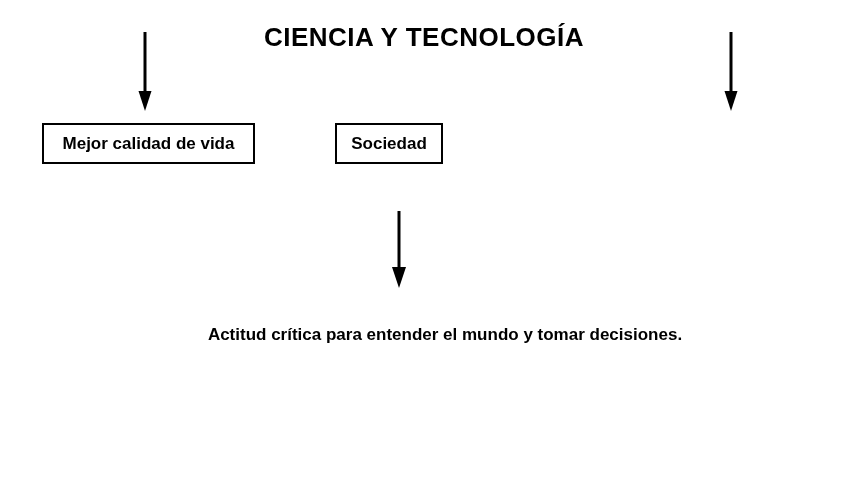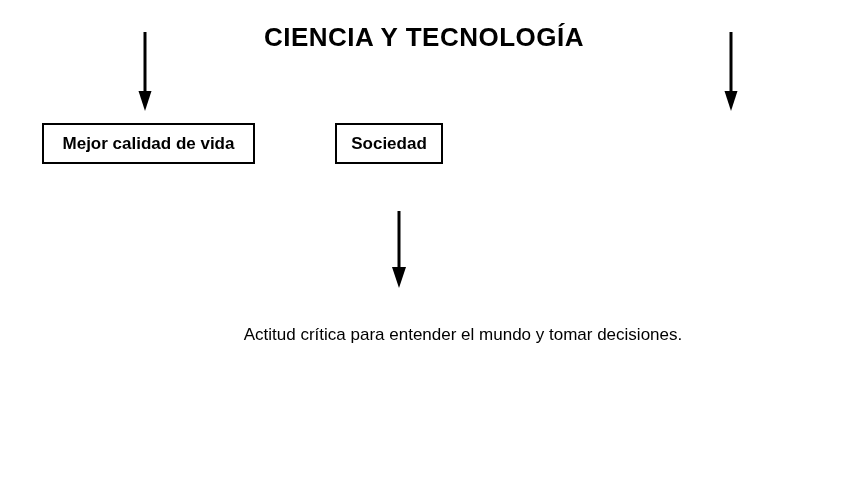--- a/index.html
+++ b/index.html
@@ -45,25 +45,25 @@
     font-weight: bold;
     white-space: nowrap;
     color: #000000;
   }
   .box-quality   { left: 42px;  width: 213px; }
   .box-society   { left: 335px; width: 108px; }
   .box-injustice { left: 528px; width: 305px; }
   .conclusion {
     position: absolute;
     top: 325px;
-    left: 198px;
+    left: 180px;
     width: 530px;
     text-align: center;
     font-size: 17px;
-    font-weight: normal;
+    font-weight: bold;
     white-space: nowrap;
     color: #000000;
   }
 </style>
 </head>
 <body>
 
 <div class="canvas">
 
   <div class="title">CIENCIA Y TECNOLOGÍA</div>

